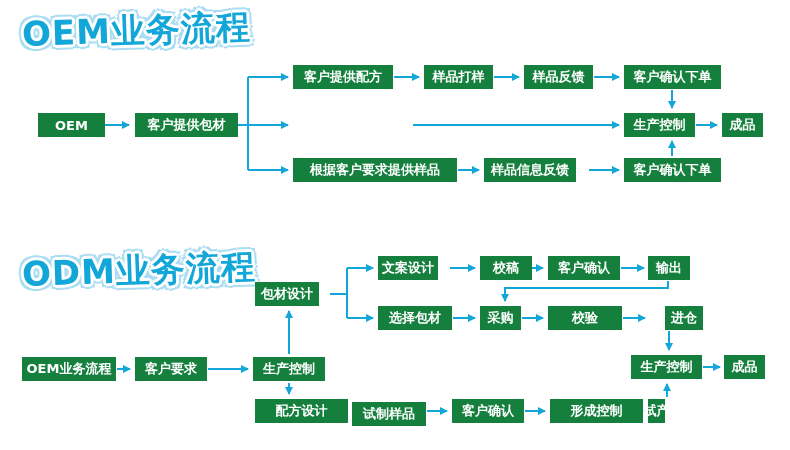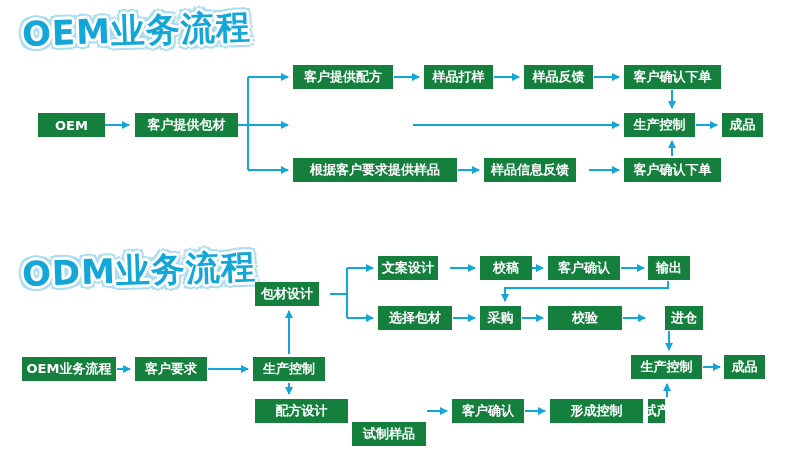--- a/index.html
+++ b/index.html
@@ -105,18 +105,18 @@
   <div class="node" style="left:480px;top:256px;width:52px">校稿</div>
   <div class="node" style="left:548px;top:256px;width:72px">客户确认</div>
   <div class="node" style="left:648px;top:256px;width:42px">输出</div>
   <div class="node" style="left:378px;top:306px;width:74px">选择包材</div>
   <div class="node" style="left:480px;top:306px;width:41px">采购</div>
   <div class="node" style="left:548px;top:306px;width:74px">校验</div>
   <div class="node" style="left:665px;top:306px;width:38px">进仓</div>
   <div class="node" style="left:631px;top:355px;width:71px">生产控制</div>
   <div class="node" style="left:724px;top:355px;width:41px">成品</div>
   <div class="node" style="left:255px;top:399px;width:93px">配方设计</div>
-  <div class="node" style="left:352px;top:422px;width:74px">试制样品</div>
+  <div class="node" style="left:352px;top:402px;width:74px">试制样品</div>
   <div class="node" style="left:452px;top:399px;width:72px">客户确认</div>
   <div class="node" style="left:550px;top:399px;width:93px">形成控制</div>
   <div class="node" style="left:648px;top:399px;width:17px">试产</div>
 
 </div>
 
 </body></html>

